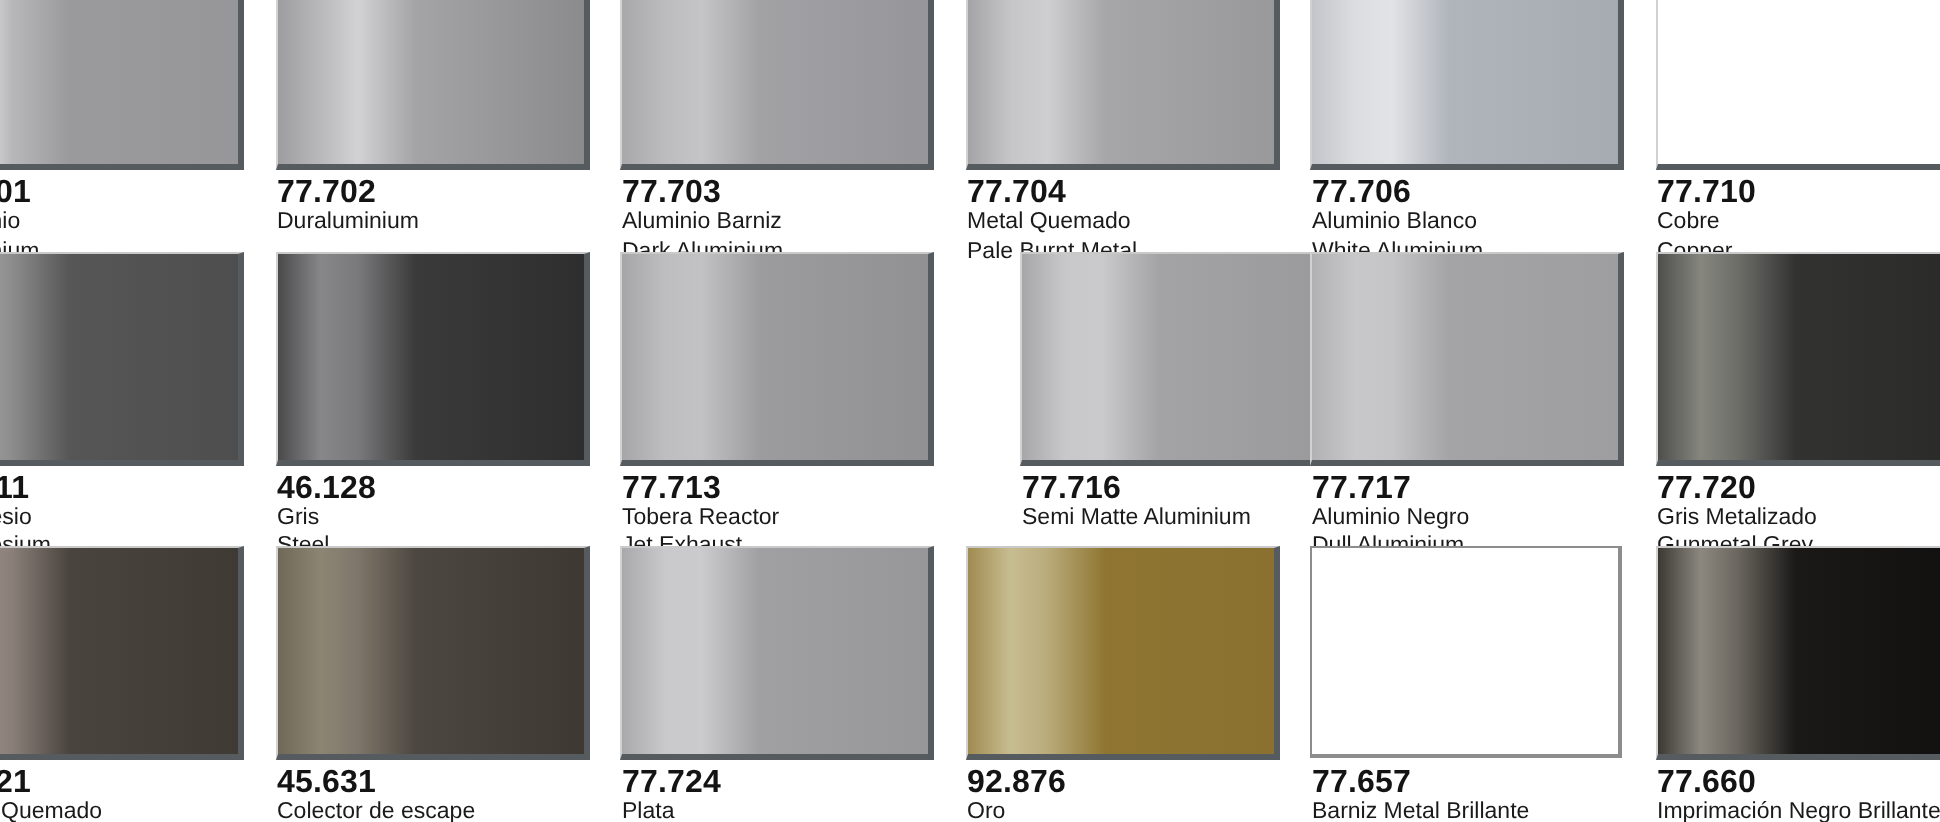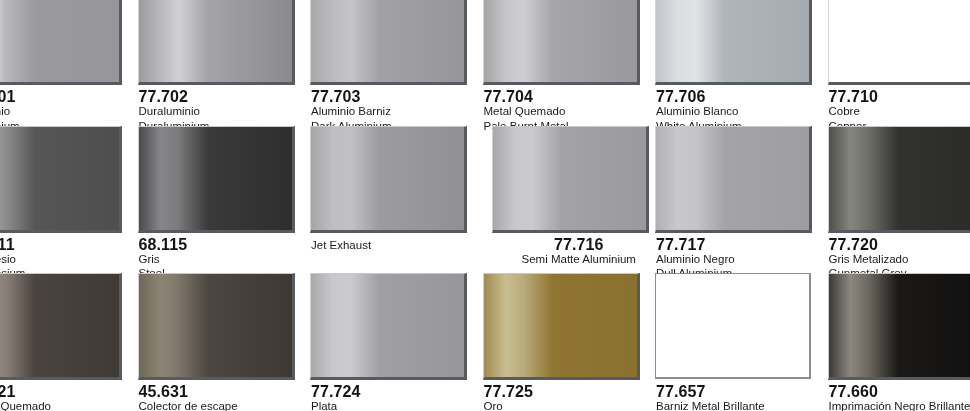--- a/index.html
+++ b/index.html
@@ -80,21 +80,20 @@
           <div class="name-es">Aluminio</div>
           <div class="name-en">Aluminium</div>
         </div>
       </div>
       <div class="cell" style="left: 172.5px;">
         <div class="swatch-wrap">
           <div class="swatch" style="background: linear-gradient(to right, rgb(157, 157, 160) 0%, rgb(185, 185, 188) 14%, rgb(210, 210, 213) 26%, rgb(164, 164, 167) 45%, rgb(139, 139, 142) 100%);"></div>
         </div>
         <div class="labels">
           <div class="code">77.702</div>
-          <div class="name-es">Duraluminio</div>
           <div class="name-en">Duraluminium</div>
         </div>
       </div>
       <div class="cell" style="left: 345px;">
         <div class="swatch-wrap">
           <div class="swatch" style="background: linear-gradient(to right, rgb(168, 168, 170) 0%, rgb(188, 188, 190) 14%, rgb(197, 197, 199) 26%, rgb(162, 162, 165) 45%, rgb(150, 150, 154) 100%);"></div>
         </div>
         <div class="labels">
           <div class="code">77.703</div>
           <div class="name-es">Aluminio Barniz</div>
@@ -141,34 +140,36 @@
           <div class="code">77.711</div>
           <div class="name-es">Magnesio</div>
           <div class="name-en">Magnesium</div>
         </div>
       </div>
       <div class="cell" style="left: 172.5px;">
         <div class="swatch-wrap">
           <div class="swatch" style="background: linear-gradient(to right, rgb(74, 74, 75) 0%, rgb(135, 135, 138) 14%, rgb(122, 122, 124) 26%, rgb(58, 58, 59) 45%, rgb(46, 46, 47) 100%);"></div>
         </div>
         <div class="labels">
-          <div class="code">68.115</div>
+          <div class="code">46.128</div>
           <div class="name-es">Gris</div>
           <div class="name-en">Steel</div>
         </div>
       </div>
       <div class="cell" style="left: 345px;">
         <div class="swatch-wrap">
           <div class="swatch" style="background: linear-gradient(to right, rgb(166, 166, 169) 0%, rgb(190, 190, 193) 14%, rgb(194, 194, 196) 26%, rgb(156, 156, 159) 45%, rgb(145, 145, 148) 100%);"></div>
         </div>
         <div class="labels">
+          <div class="code">77.713</div>
+          <div class="name-es">Tobera Reactor</div>
           <div class="name-en">Jet Exhaust</div>
         </div>
       </div>
-      <div class="cell" style="left: 527px; text-align: center;">
+      <div class="cell" style="left: 545px;">
         <div class="swatch-wrap">
           <div class="swatch" style="background: linear-gradient(to right, rgb(167, 167, 170) 0%, rgb(200, 200, 203) 14%, rgb(202, 202, 205) 26%, rgb(163, 163, 166) 45%, rgb(154, 154, 157) 100%);"></div>
         </div>
         <div class="labels">
           <div class="code">77.716</div>
           <div class="name-en">Semi Matte Aluminium</div>
         </div>
       </div>
       <div class="cell" style="left: 690px;">
         <div class="swatch-wrap">
@@ -217,21 +218,21 @@
         <div class="labels">
           <div class="code">77.724</div>
           <div class="name-es">Plata</div>
         </div>
       </div>
       <div class="cell" style="left: 517.5px;">
         <div class="swatch-wrap">
           <div class="swatch" style="background: linear-gradient(to right, rgb(160, 139, 80) 0%, rgb(200, 189, 146) 14%, rgb(185, 171, 123) 26%, rgb(143, 117, 49) 45%, rgb(139, 113, 48) 100%);"></div>
         </div>
         <div class="labels">
-          <div class="code">77.725</div>
+          <div class="code">92.876</div>
           <div class="name-es">Oro</div>
         </div>
       </div>
       <div class="cell" style="left: 690px;">
         <div class="swatch-wrap">
           <div class="swatch plain" style="background: rgb(255, 255, 255);"></div>
         </div>
         <div class="labels">
           <div class="code">77.657</div>
           <div class="name-es">Barniz Metal Brillante</div>

